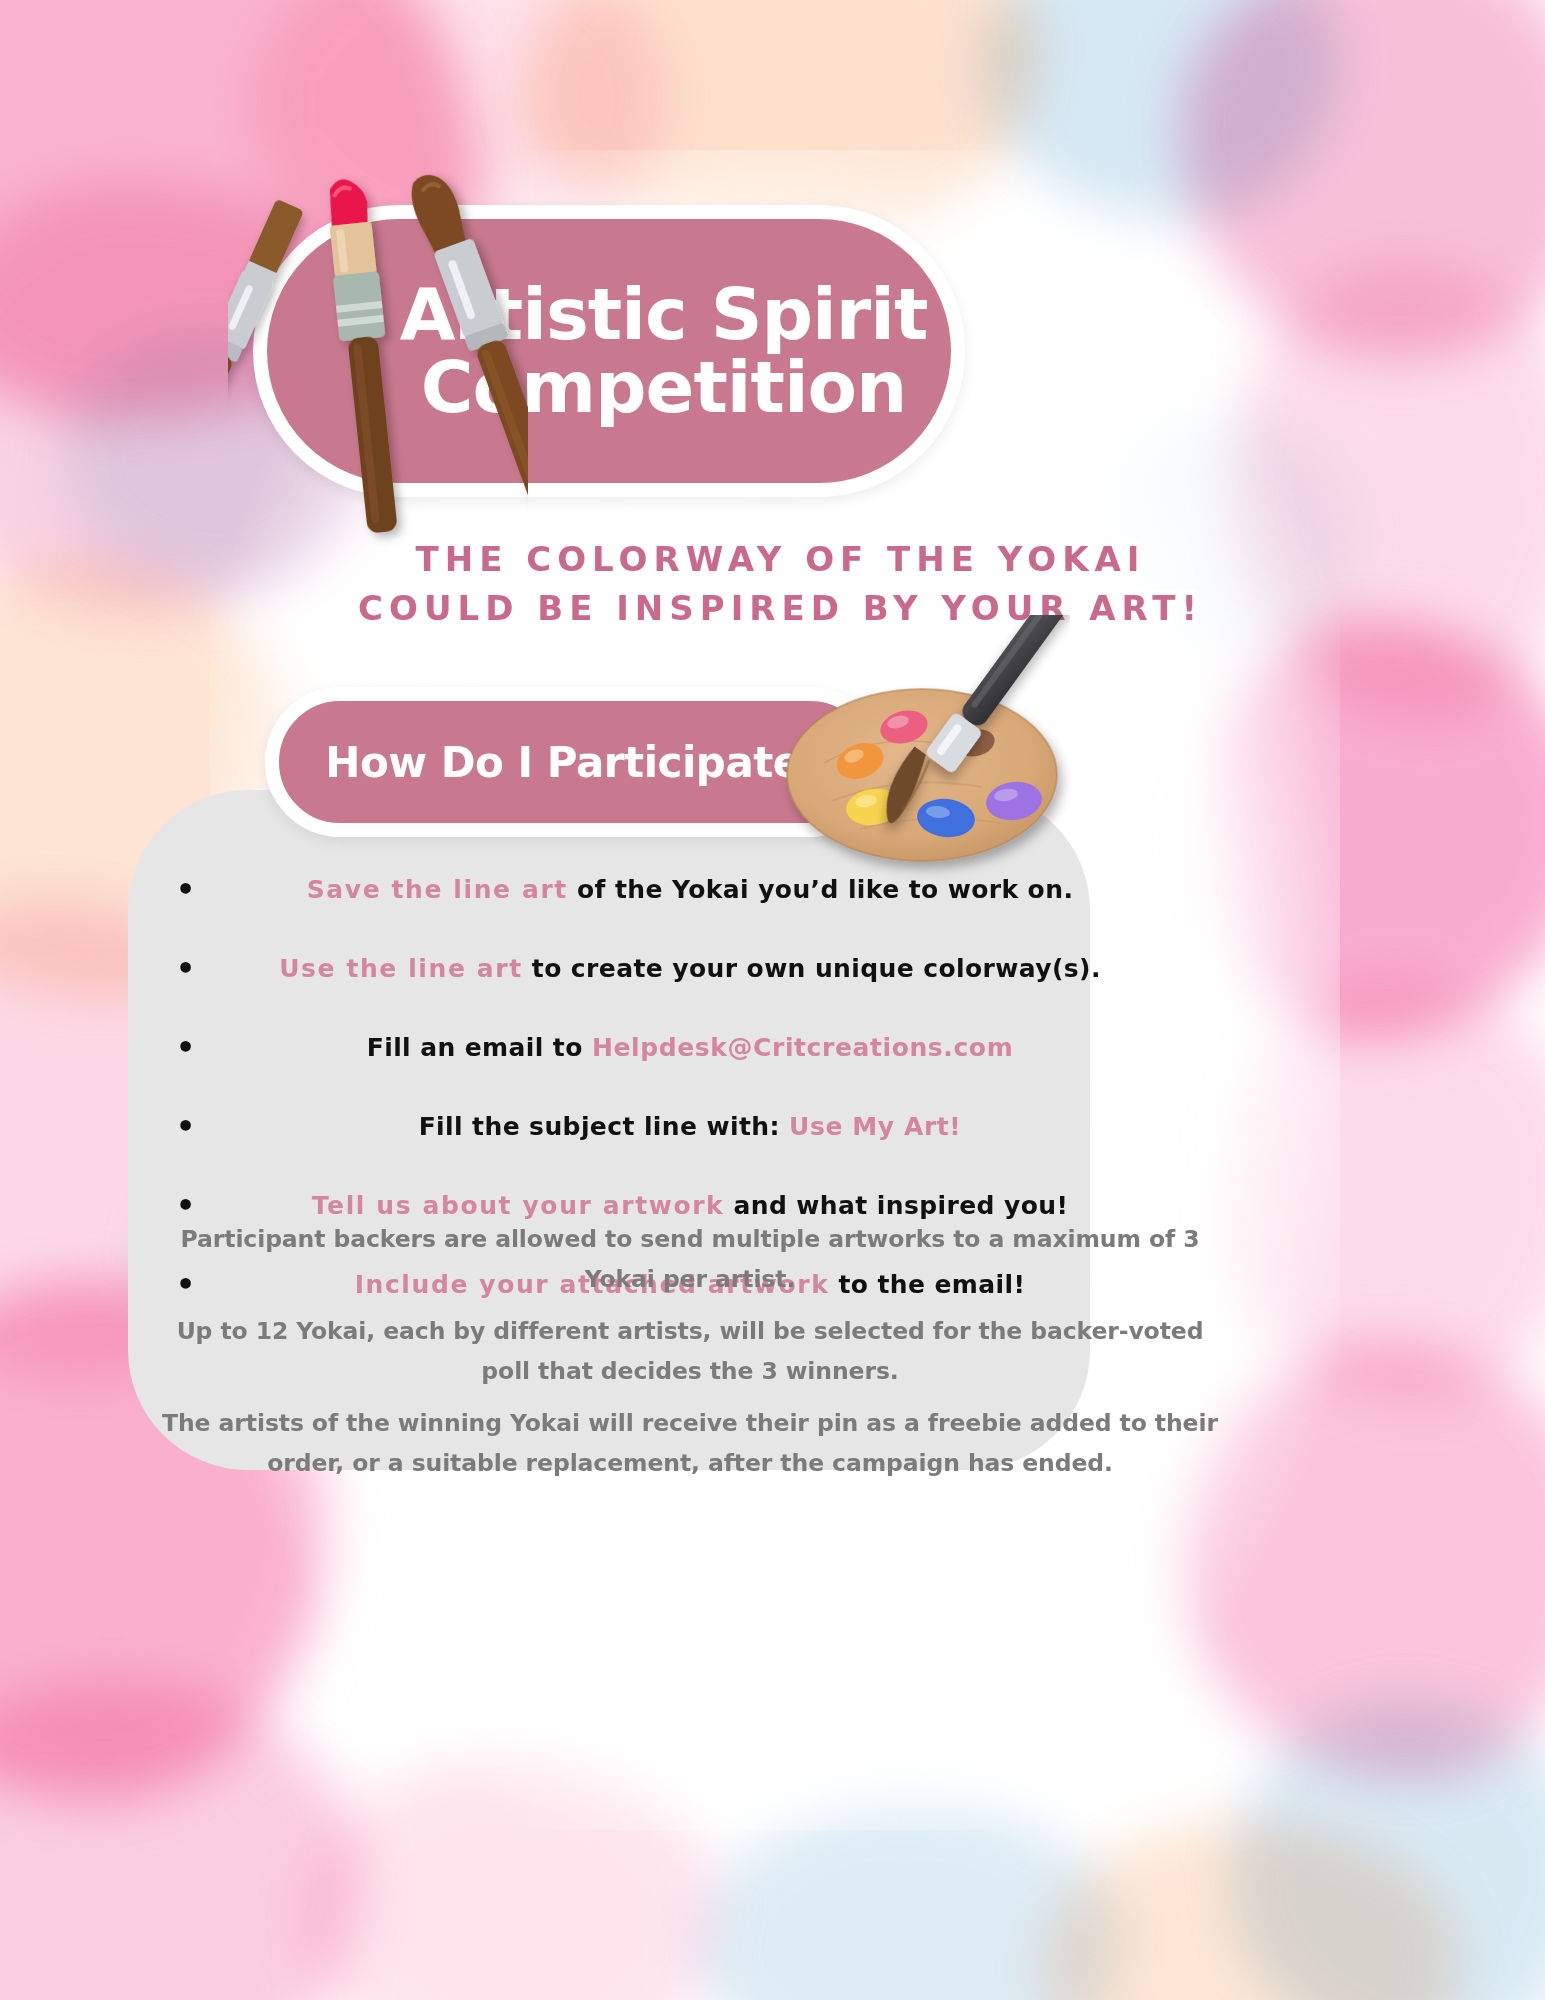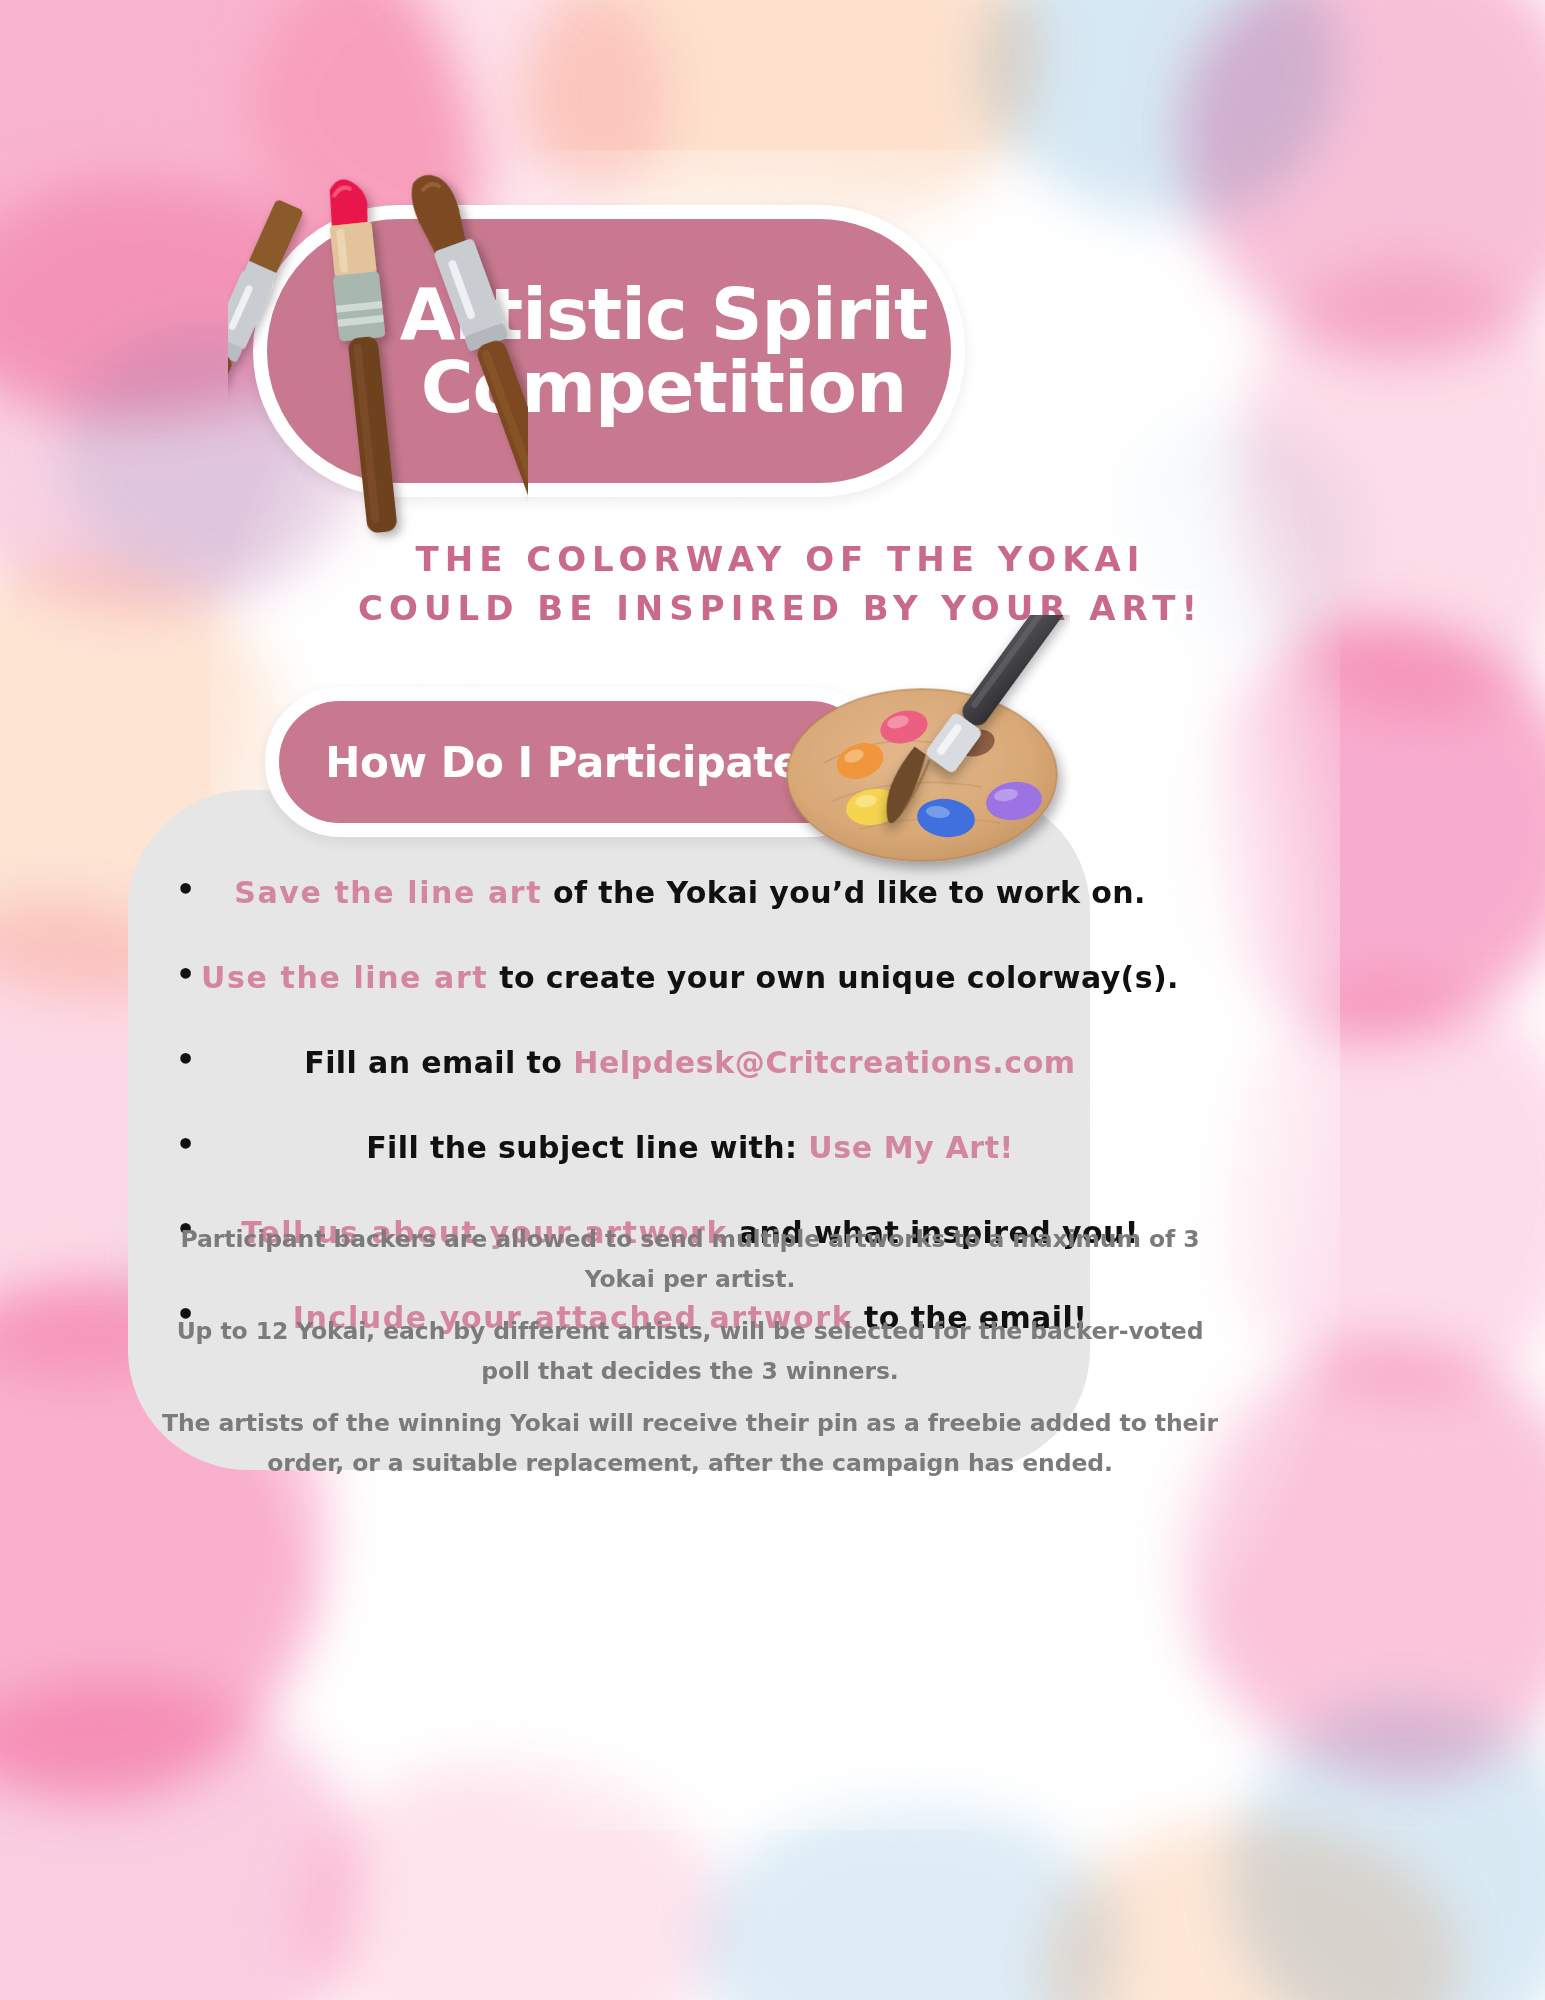--- a/index.html
+++ b/index.html
@@ -158,21 +158,21 @@
     width: 1080px;
     margin: 0;
     padding: 0;
     list-style: none;
   }
   .bullets li {
     position: relative;
     text-align: center;
     font-family: "DejaVu Sans", sans-serif;
     font-weight: 700;
-    font-size: 30px;
+    font-size: 25px;
     letter-spacing: 0.4px;
     color: #111111;
     padding: 0 0 0 0;
     margin: 0 0 49px 0;
     line-height: 1.2;
   }
   .bullets li::before {
     content: "•";
     position: absolute;
     left: 26px;

